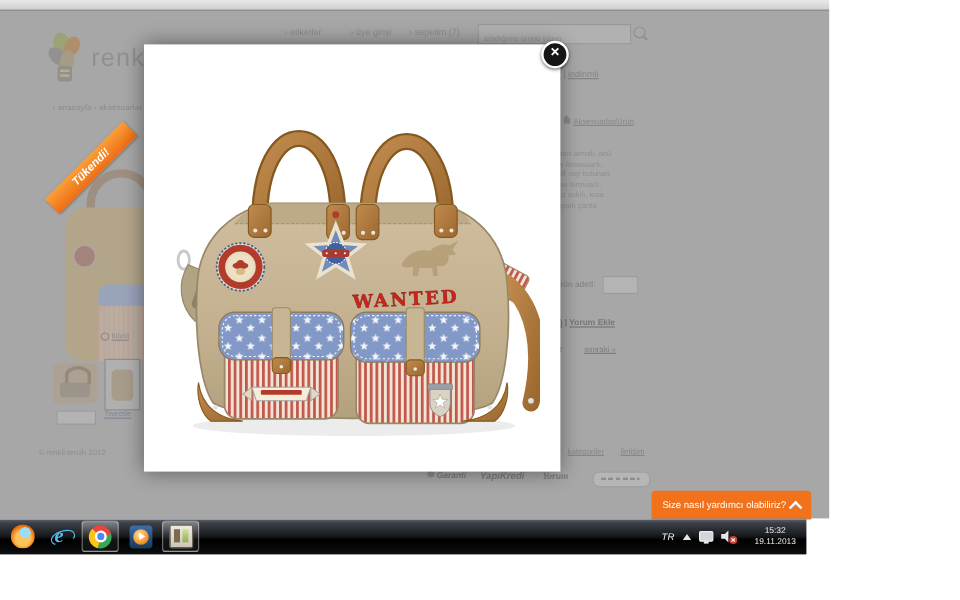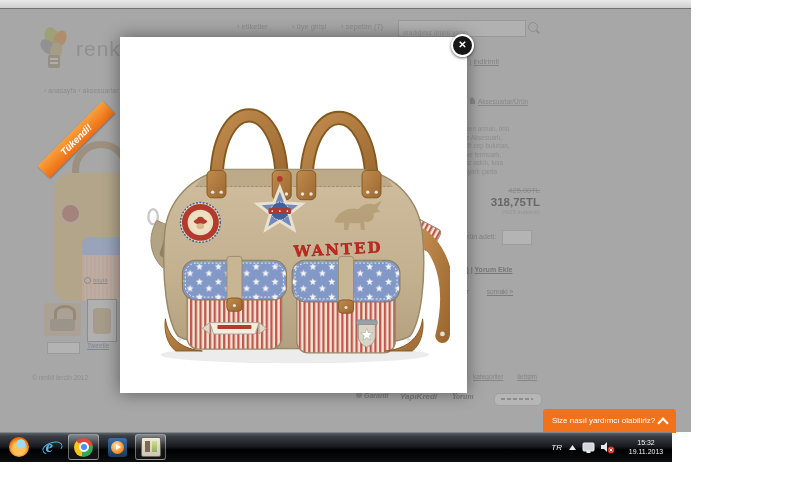--- a/index.html
+++ b/index.html
@@ -202,25 +202,20 @@
       <i id="home-ico"></i><span class="u">Aksesuarlar/Ürün</span>
     </div>
     <div id="desc" class="abs">
       <div>Kumaş üzeri armalı, önü</div>
       <div>desenli ve Aksesuarlı,</div>
       <div>önünde çift cep bulunan,</div>
       <div>iç astarlı ve fermuarlı,</div>
       <div>el ve omuz askılı, kısa</div>
       <div>saplı ve ayarlı çanta</div>
     </div>
-    <div id="prices" class="abs">
-      <div id="oldprice">425,00TL</div>
-      <div id="price">318,75TL</div>
-      <div id="discount">(%25 indirimli)</div>
-    </div>
     <div id="qtyrow" class="abs">
       <span>Ürün adeti:</span><input id="qty-input" style="">
     </div>
     <div id="commentsrow" class="abs">
       <span class="u">Yorumlar (0)</span>
       <span>|</span>
       <span class="u">Yorum Ekle</span>
     </div>
     <div id="relatedrow" class="abs">
       <b>İlgili Ürünler</b>

